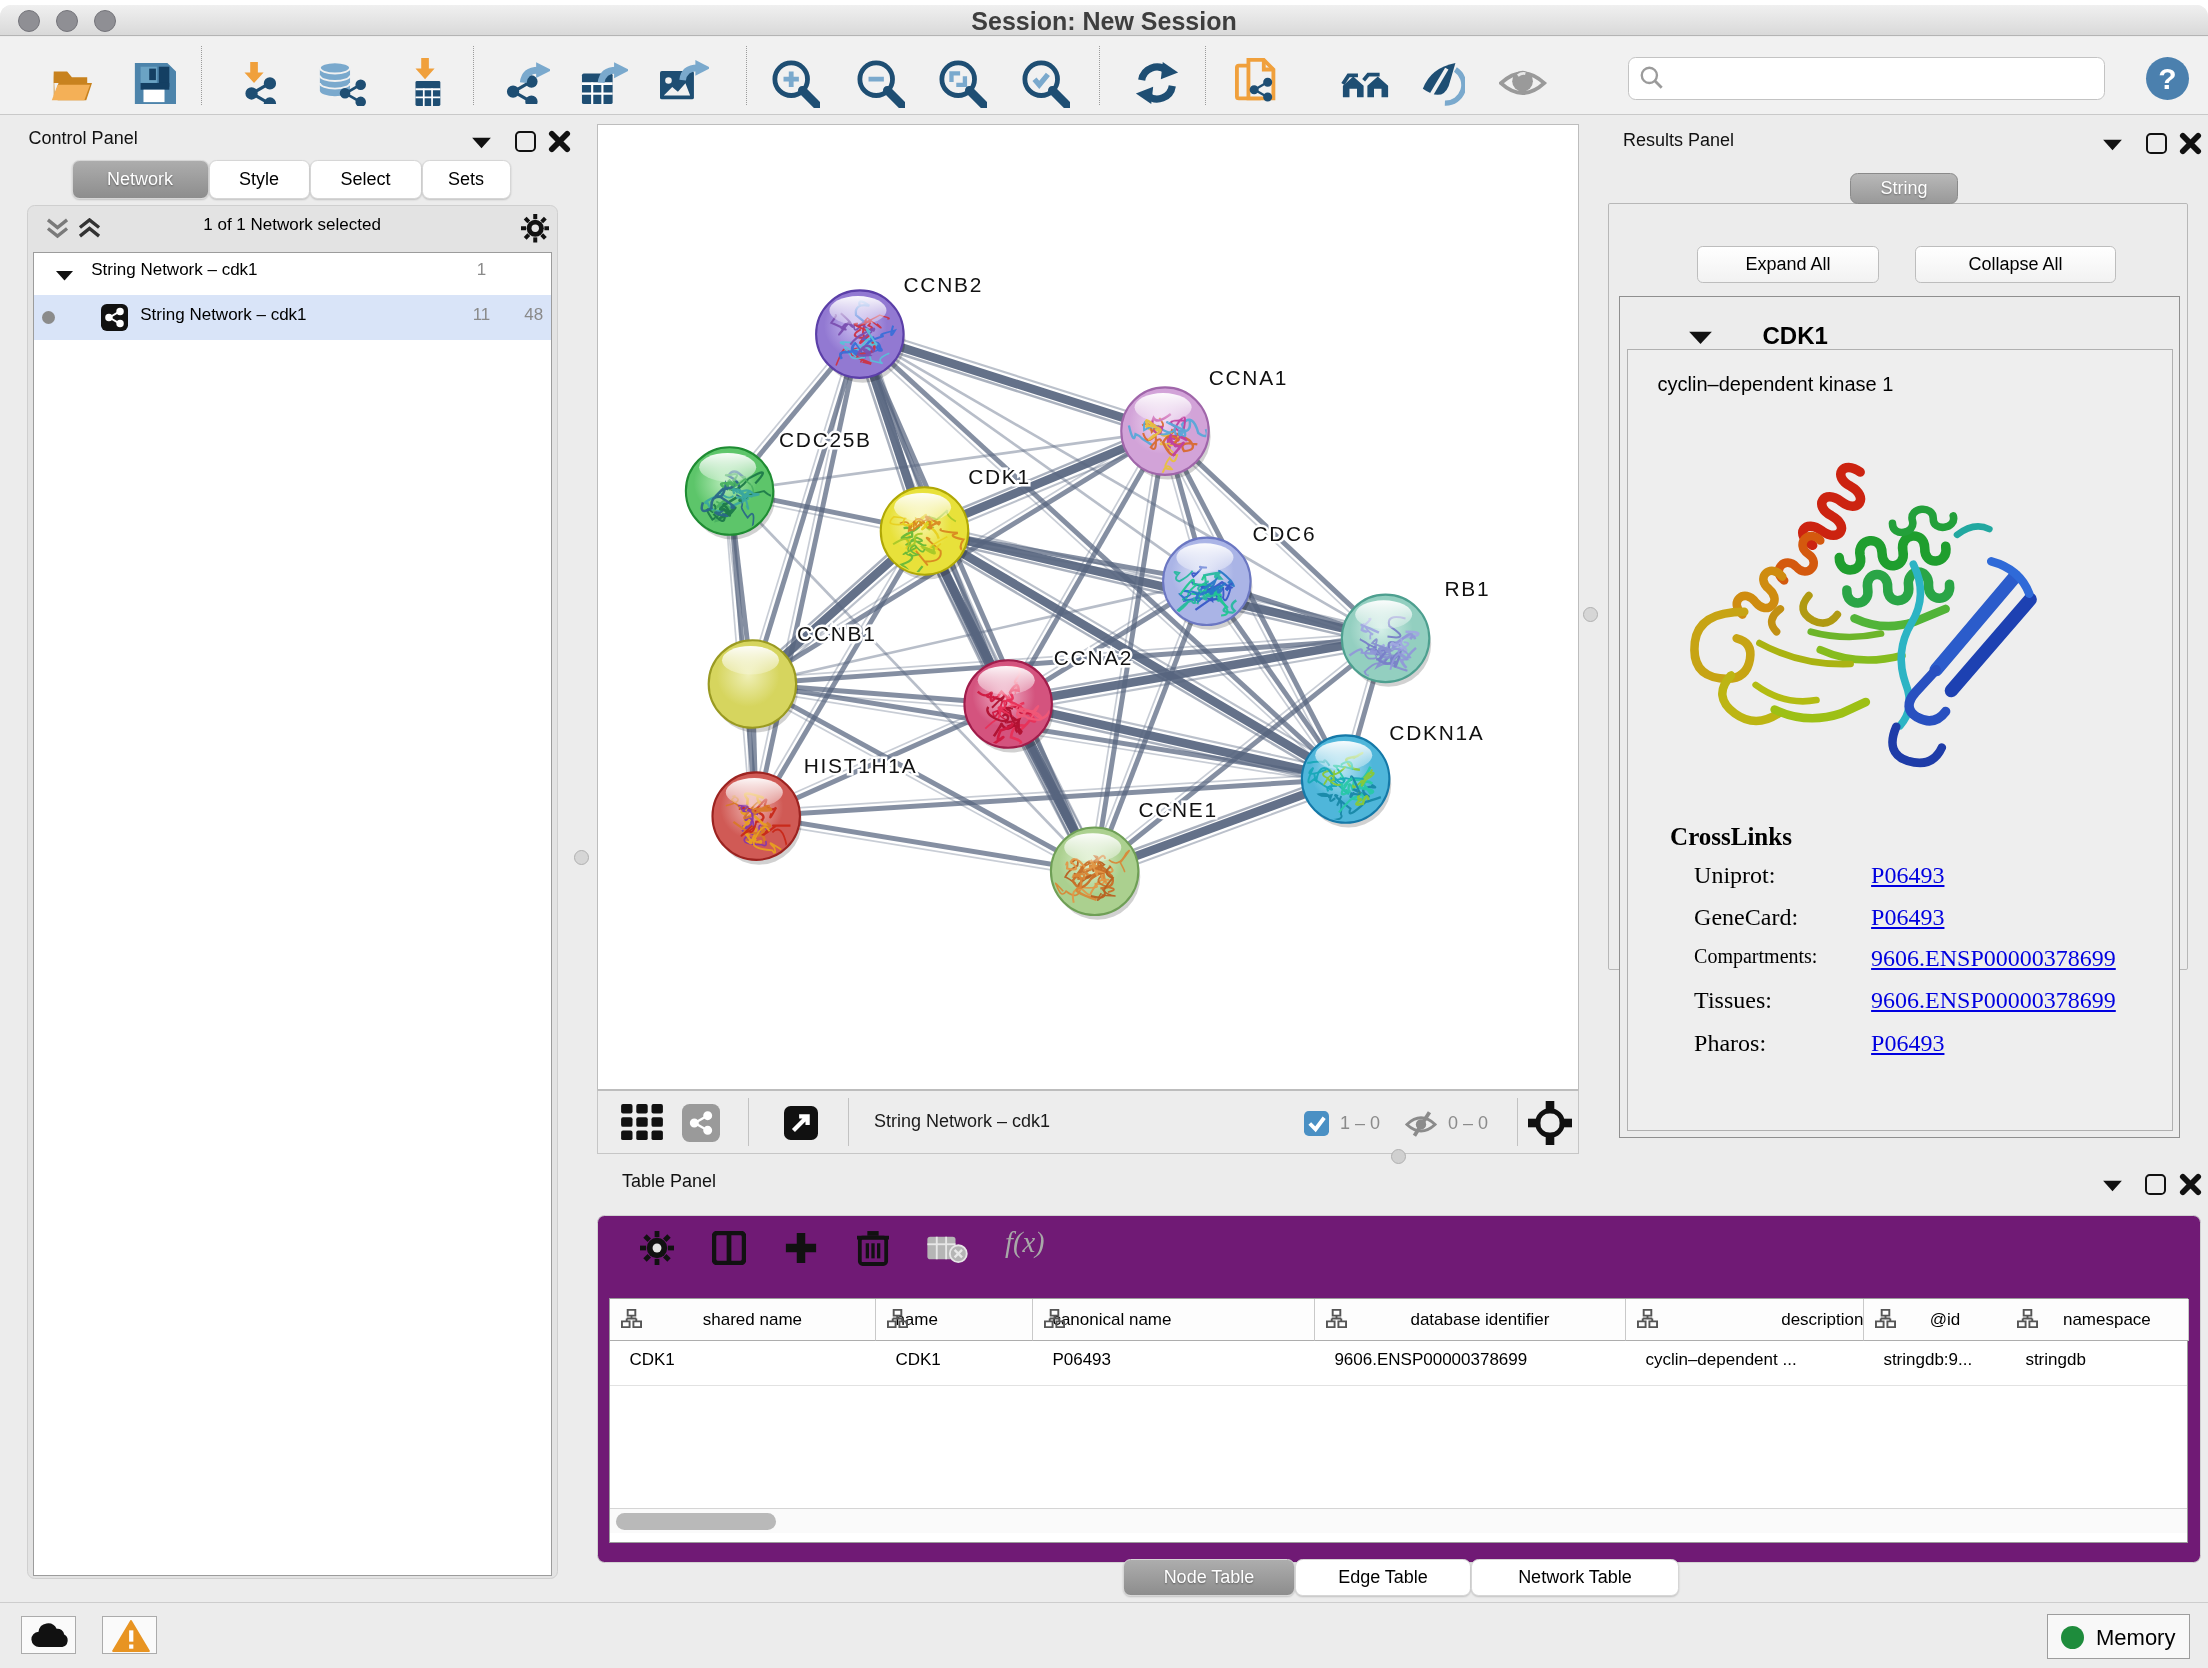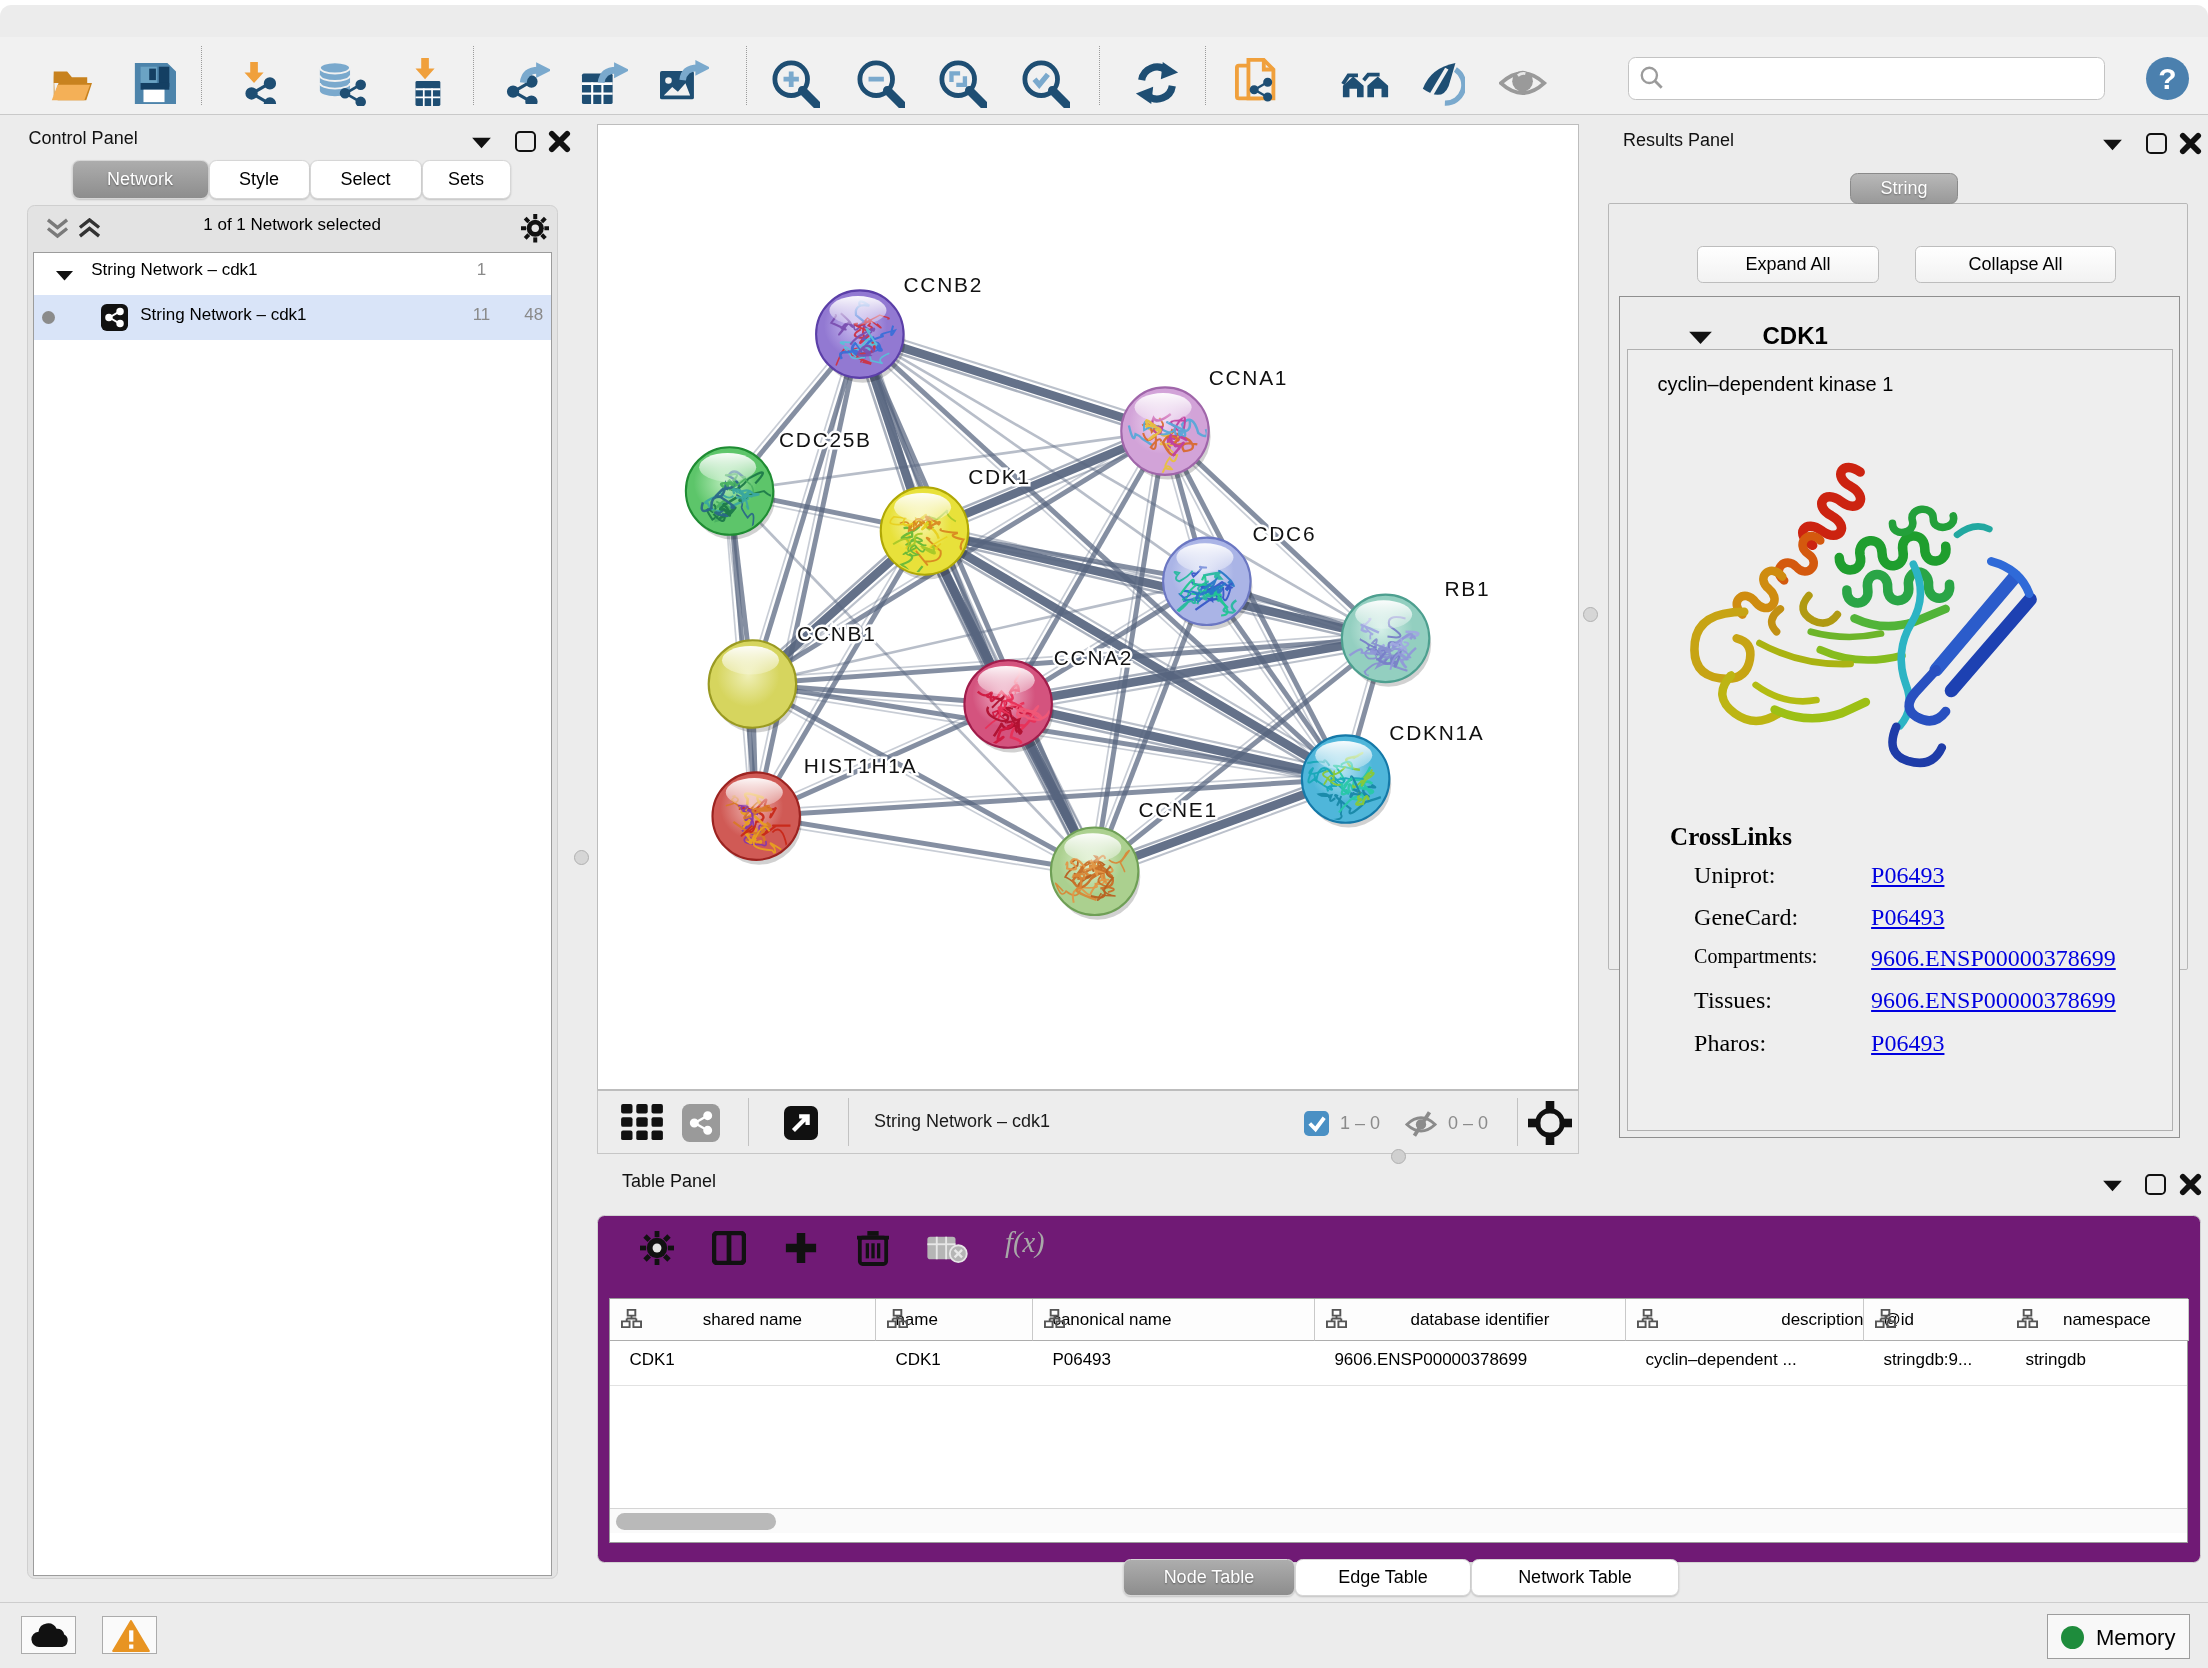--- a/index.html
+++ b/index.html
@@ -25,20 +25,26 @@
 .tp{position:absolute;left:597px;top:1158px;width:1604px;height:400px}
 .tp-inner{position:absolute;left:0px;top:52px;width:1604px;height:348px;background:#701a75;border:1px solid #d2d2d2;border-radius:7.6px}
 .tbl{position:absolute;left:11.4px;top:82px;width:1579px;height:245px;background:#fff;border:1px solid #9c9c9c}
 .th{position:absolute;top:0;height:42px;border-right:1px solid #c9c9c9;font-size:17px;color:#000}
 .statusbar{position:absolute;left:0;top:1597px;width:2208px;height:71px;background:#ececec;border-top:1px solid #cdcdcd}
 .sbtn{position:absolute;top:13.3px;width:55px;height:38px;background:#fafafa;border:1px solid #ababab}
 .serif{font-family:"Liberation Serif",serif}
 a.lnk{color:#0000e0;text-decoration:underline}
 </style></head><body>
 <div class="win">
+    <div class="titlebar">
+      <div class="tl" style="left:18px"></div>
+      <div class="tl" style="left:56px"></div>
+      <div class="tl" style="left:94px"></div>
+      <div class="title">Session: New Session</div>
+    </div>
     <div class="toolbar">
       <div class="abs" style="left:48px;top:23px"><svg width="44" height="44" viewBox="0 0 46 46" style="">
           <path d="M6,12 h14 l5,6 h16 v6 h-35 Z" fill="#c8821e"></path>
           <path d="M6,12 v26 h6 l-2,4 h30 l6,-18 h-35 l-4,12 Z" fill="#c8821e"></path>
           <path d="M10,26 h34 l-6,16 H4 Z" fill="#f4b057"></path>
         </svg></div>
       <div class="abs" style="left:132px;top:23px"><svg width="44" height="45" viewBox="0 0 46 47" style="">
           <path d="M3,3 h34 l9,9 v34 h-43 Z" fill="#4d84ab"></path>
           <rect x="9" y="7" width="17" height="17" fill="#6ba3c4"></rect>
           <rect x="18" y="9" width="7" height="12" fill="#143f63"></rect>
@@ -902,21 +908,21 @@
           <div class="th" style="left:1016px;width:238px;background:#fdfdfd;border-bottom:1px solid #adadad">
             <div class="abs" style="left:9.5px;top:9.5px"><svg width="23" height="21" viewBox="0 0 24 22" style="">
                 <path d="M8,2 h8 v6 h-8 Z M2,14 h8 v6 h-8 Z M14,14 h8 v6 h-8 Z M12,8 v3 M7,11 h10 M7,11 v3 M17,11 v3" stroke="#555" stroke-width="2" fill="none"></path>
               </svg></div>
             <div style="text-align:right;line-height:42px;padding-left:19px">description</div>
           </div>
           <div class="th" style="left:1254px;width:143px;background:#fdfdfd;border-bottom:1px solid #adadad">
             <div class="abs" style="left:9.5px;top:9.5px"><svg width="23" height="21" viewBox="0 0 24 22" style="">
                 <path d="M8,2 h8 v6 h-8 Z M2,14 h8 v6 h-8 Z M14,14 h8 v6 h-8 Z M12,8 v3 M7,11 h10 M7,11 v3 M17,11 v3" stroke="#555" stroke-width="2" fill="none"></path>
               </svg></div>
-            <div style="text-align:left;line-height:42px;padding-left:19px">@id</div>
+            <div style="text-align:center;line-height:42px;padding-left:19px">@id</div>
           </div>
           <div class="th" style="left:1396px;width:183px;background:#fdfdfd;border-bottom:1px solid #adadad">
             <div class="abs" style="left:9.5px;top:9.5px"><svg width="23" height="21" viewBox="0 0 24 22" style="">
                 <path d="M8,2 h8 v6 h-8 Z M2,14 h8 v6 h-8 Z M14,14 h8 v6 h-8 Z M12,8 v3 M7,11 h10 M7,11 v3 M17,11 v3" stroke="#555" stroke-width="2" fill="none"></path>
               </svg></div>
             <div style="text-align:center;line-height:42px;padding-left:19px">namespace</div>
           </div>
           <div class="abs" style="left:19px;top:51px;font-size:17px;color:#000">CDK1</div>
           <div class="abs" style="left:285px;top:51px;font-size:17px;color:#000">CDK1</div>
           <div class="abs" style="left:442px;top:51px;font-size:17px;color:#000">P06493</div>

